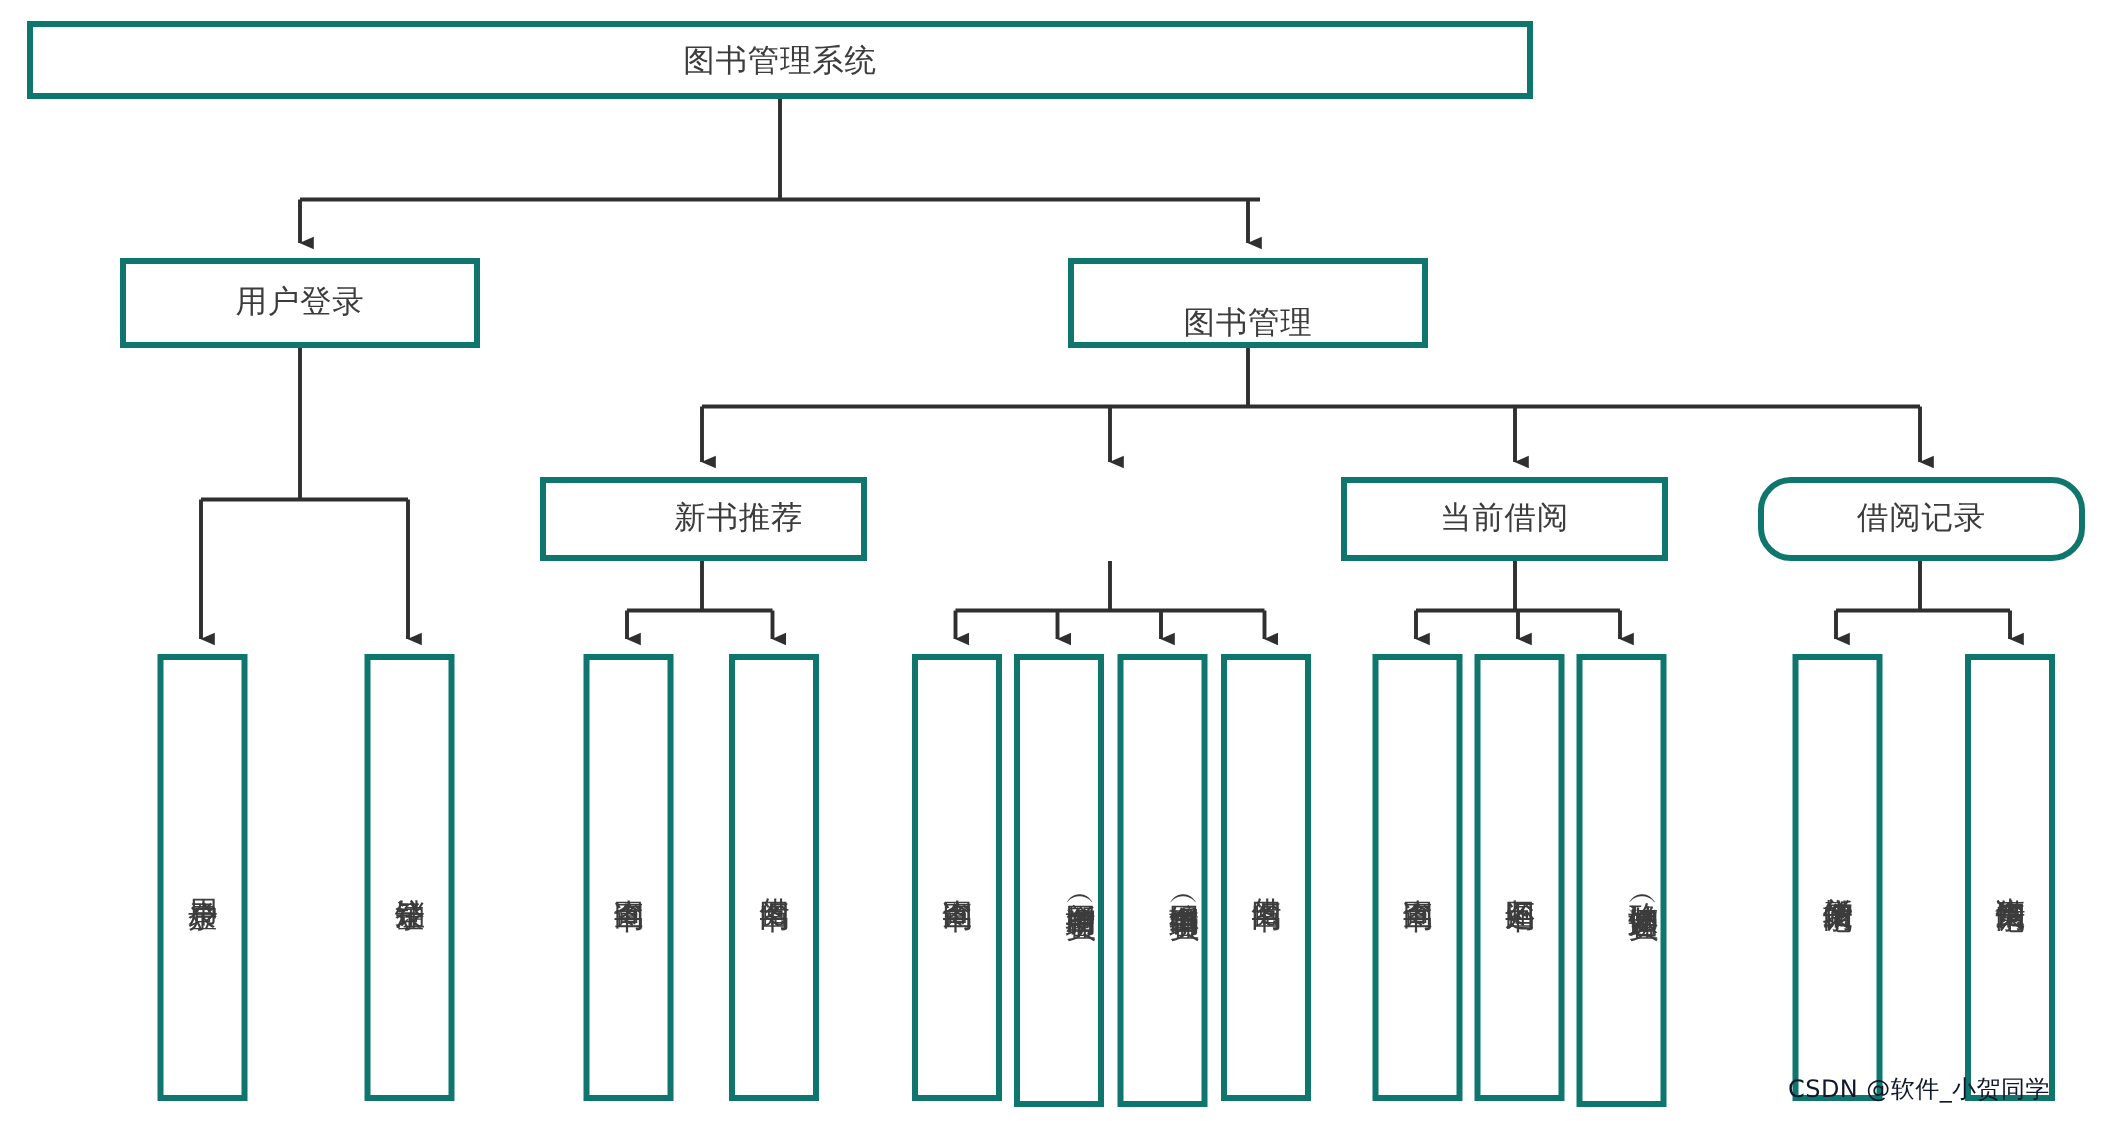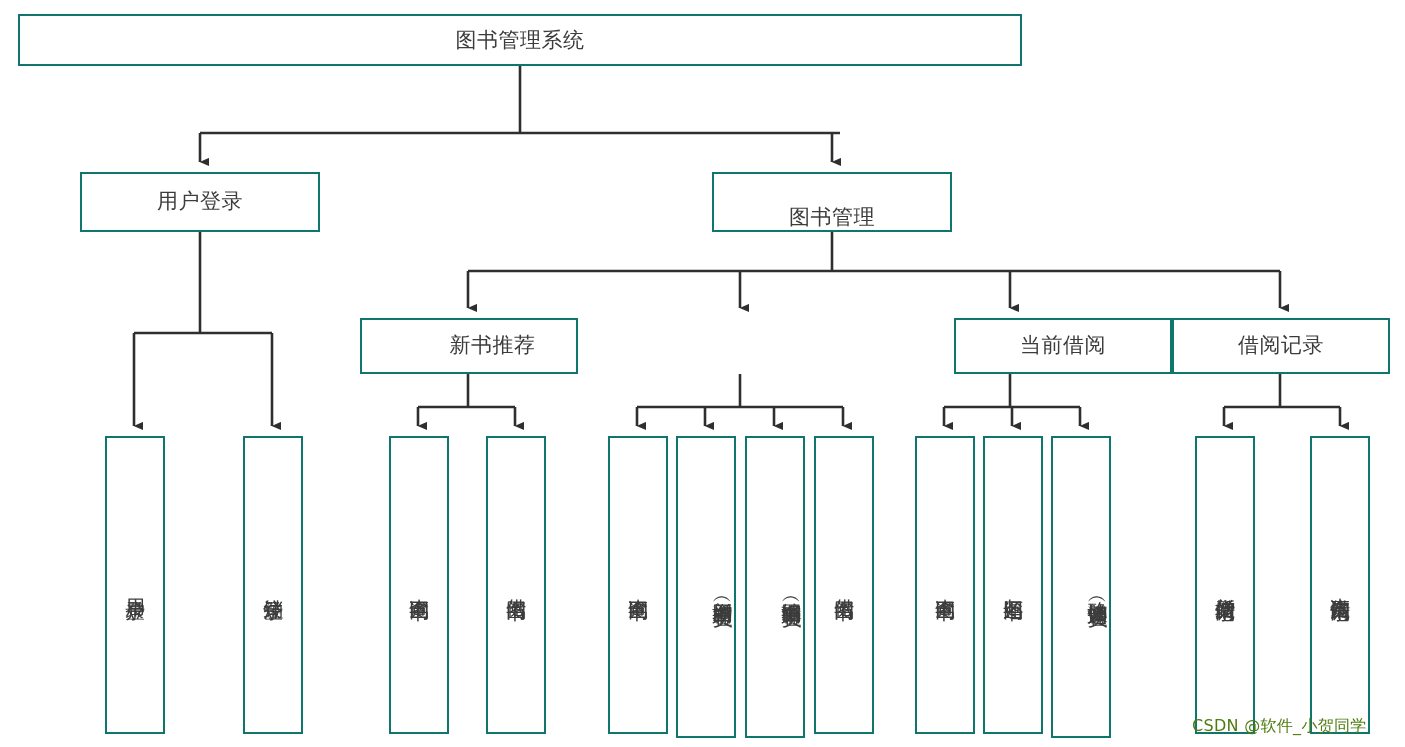--- a/index.html
+++ b/index.html
@@ -23,21 +23,21 @@
     left: 0;
     top: 0;
     width: 1405px;
     height: 747px;
     pointer-events: none;
   }
   .node {
     position: absolute;
     box-sizing: border-box;
     background: #ffffff;
-    border: 2px solid #0f766e;
+    border: 4px solid #0f766e;
     display: flex;
     align-items: center;
     justify-content: center;
     color: #3c3c3c;
     z-index: 2;
   }
   .node-h {
     font-size: 21px;
     line-height: 1.2;
     letter-spacing: 0.5px;
@@ -61,21 +61,21 @@
   }
   .node-v.centered {
     align-items: center;
     padding-top: 0;
   }
   .watermark {
     position: absolute;
     left: 1192px;
     top: 716px;
     font-size: 16px;
-    color: #4d7c0f;
+    color: #0f172a;
     white-space: nowrap;
     z-index: 3;
     letter-spacing: 0.3px;
   }
 </style>
 </head>
 <body>
 
 <div id="diagram-root">
 
@@ -151,25 +151,25 @@
 
   <div class="node node-h" style="left:712px; top:172px; width:240px; height:60px;align-items:flex-end;">
     <span>图书管理</span>
   </div>
 
   <div class="node node-h" style="left:360px; top:318px; width:218px; height:56px;padding-left:47px;">
     <span>新书推荐</span>
   </div>
 
 
-  <div class="node node-h" style="left:954px; top:318px; width:218px; height:56px;">
+  <div class="node node-h" style="left:894px; top:318px; width:218px; height:56px;">
     <span>当前借阅</span>
   </div>
 
-  <div class="node node-h" style="left:1172px; top:318px; width:218px; height:56px;">
+  <div class="node node-h" style="left:1172px; top:318px; width:218px; height:56px;border-radius:22px;">
     <span>借阅记录</span>
   </div>
 
   <div class="node node-v centered" style="left:105px; top:436px; width:60px; height:298px;">
     <span>用户登录</span>
   </div>
 
   <div class="node node-v centered" style="left:243px; top:436px; width:60px; height:298px;">
     <span>注销登录</span>
   </div>

